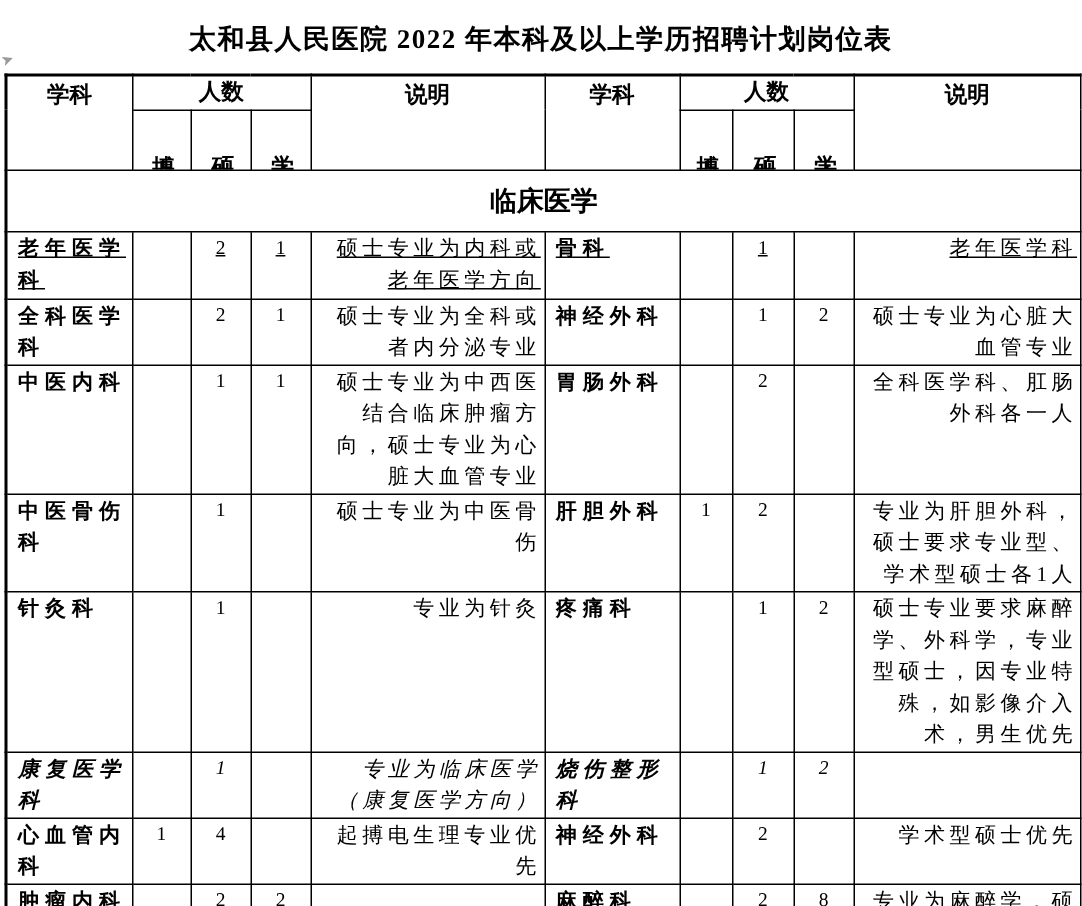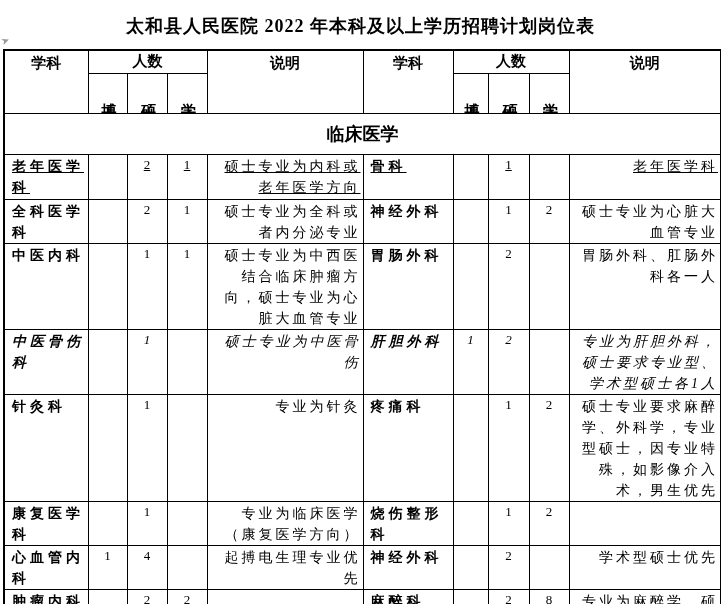--- a/index.html
+++ b/index.html
@@ -73,23 +73,23 @@
   }
   td.note {
     letter-spacing: 3px;
     line-height: 21px;
     padding: 1px 2px 0 5px;
     text-align: right;
   }
   tr.r1 { height: 45px; text-decoration: underline; }
   tr.r2 { height: 44px; }
   tr.r3 { height: 83px; }
-  tr.r4 { height: 63px; font-style: italic; }
+  tr.r4 { height: 63px; }
   tr.r5 { height: 107px; }
-  tr.r6 { height: 43px; }
+  tr.r6 { height: 43px; font-style: italic; }
   tr.r7 { height: 40px; margin-left: 27px; }
   tr.r8 { height: 39px; }
 </style>
 </head>
 <body>
 
 <span class="cursor-artifact">➤</span>
 
 <div class="page-title">太和县人民医院 2022 年本科及以上学历招聘计划岗位表</div>
 
@@ -158,21 +158,21 @@
     <tr class="r3">
       <td class="subject">中医内科</td>
       <td class="num"></td>
       <td class="num">1</td>
       <td class="num">1</td>
       <td class="note">硕士专业为中西医结合临床肿瘤方向，硕士专业为心脏大血管专业</td>
       <td class="subject">胃肠外科</td>
       <td class="num"></td>
       <td class="num">2</td>
       <td class="num"></td>
-      <td class="note">胃肠外科、肛肠外科各一人</td>
+      <td class="note">全科医学科、肛肠外科各一人</td>
     </tr>
 
     <tr class="r4">
       <td class="subject">中医骨伤科</td>
       <td class="num"></td>
       <td class="num">1</td>
       <td class="num"></td>
       <td class="note">硕士专业为中医骨伤</td>
       <td class="subject">肝胆外科</td>
       <td class="num">1</td>

